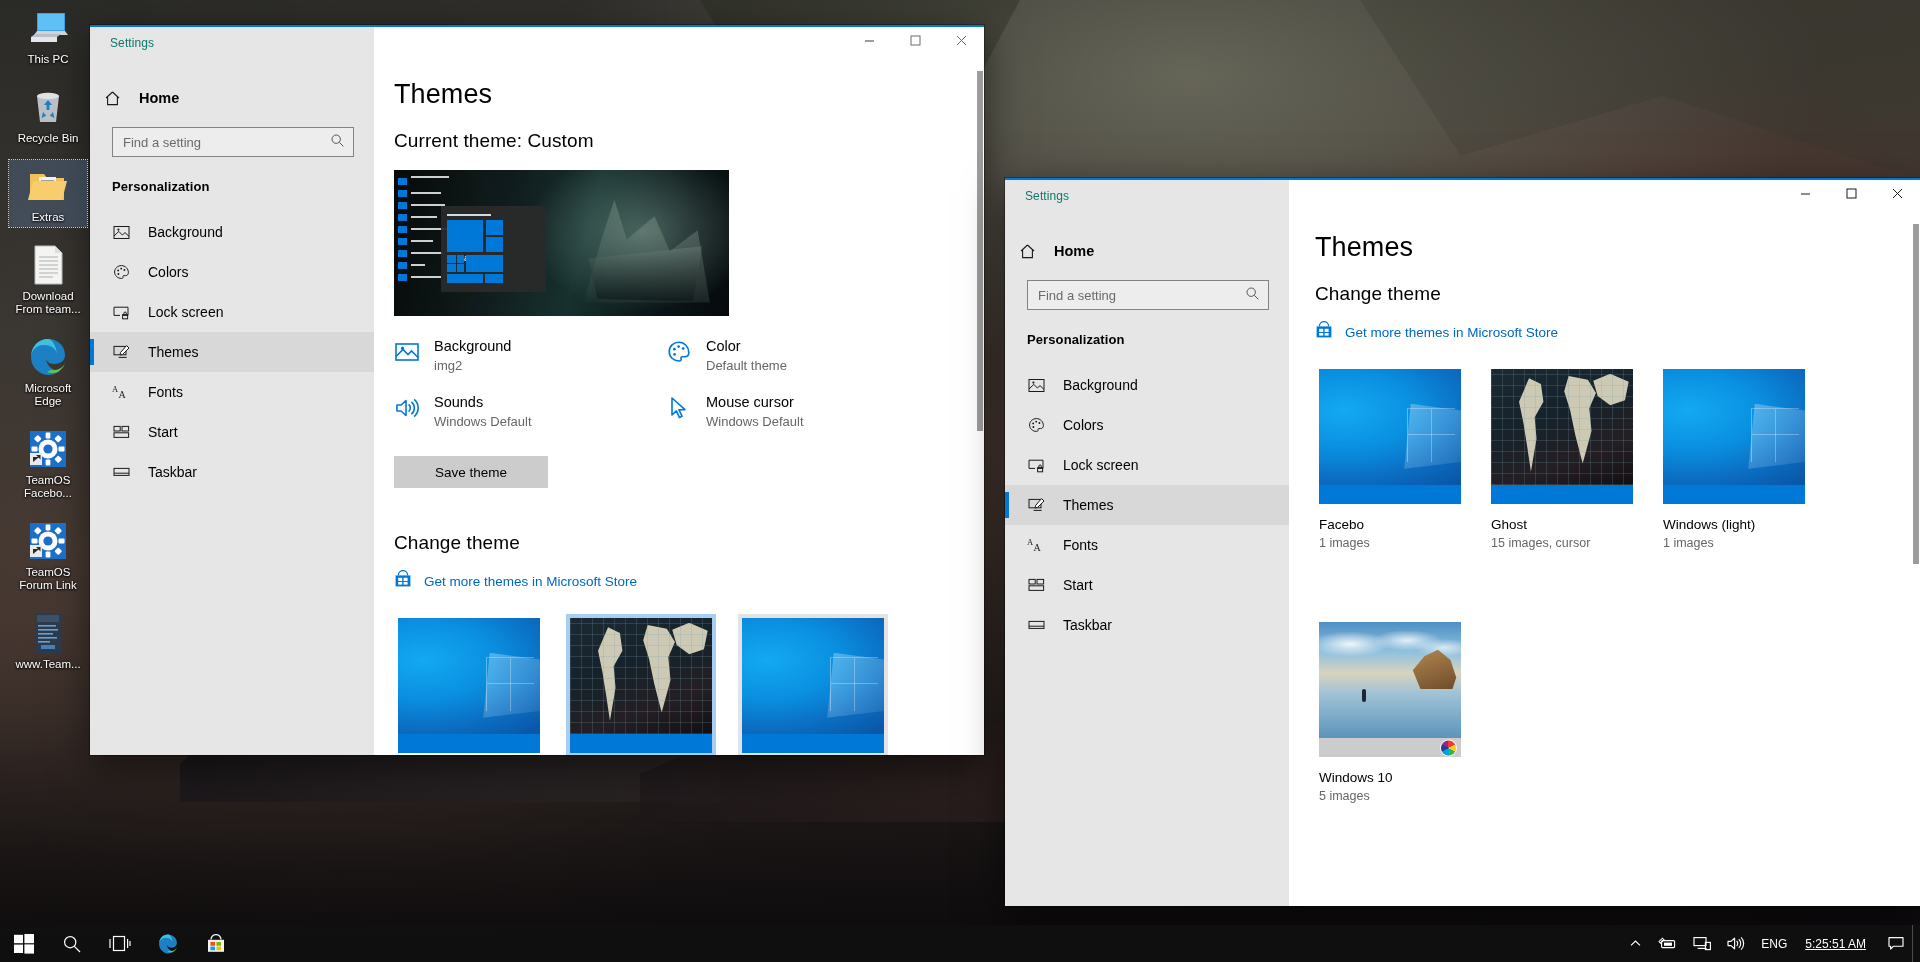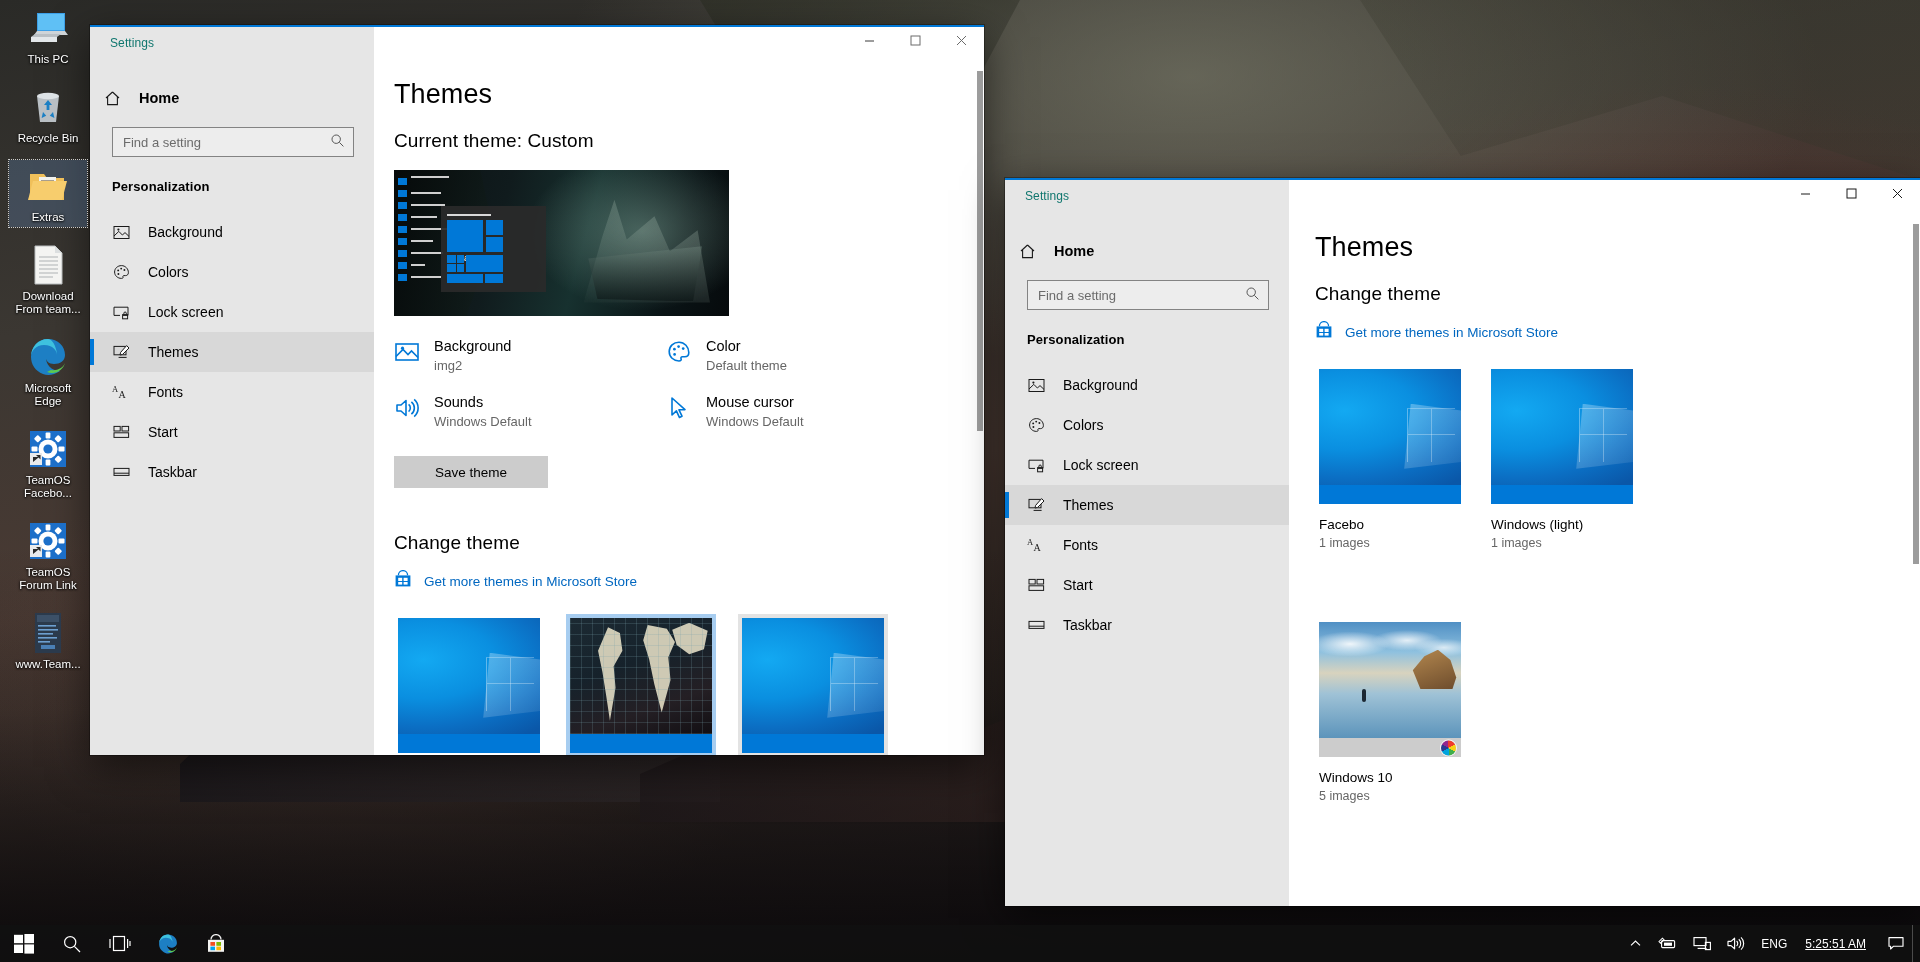--- a/index.html
+++ b/index.html
@@ -894,20 +894,33 @@
                 <div class="tile-img-wrap">
                   <div class="tile-img wp-win10blue">
                       <span class="pane"></span>
                     </div>
                   <div class="tile-strip"></div>
                 </div>
                 <div class="tile-name">Facebo</div>
                 <div class="tile-sub">1 images</div>
               </div>
 
+              <div class="tile">
+                <div class="tile-img-wrap">
+                  <div class="tile-img wp-map">
+                    <span class="land americas"></span>
+                      <span class="land eurafrica"></span>
+                      <span class="land asia"></span>
+                    <span class="grid"></span>
+                  </div>
+                  <div class="tile-strip"></div>
+                </div>
+                <div class="tile-name">Ghost</div>
+                <div class="tile-sub">15 images, cursor</div>
+              </div>
 
               <div class="tile">
                 <div class="tile-img-wrap">
                   <div class="tile-img wp-win10blue">
                       <span class="pane"></span>
                     </div>
                   <div class="tile-strip"></div>
                 </div>
                 <div class="tile-name">Windows (light)</div>
                 <div class="tile-sub">1 images</div>

